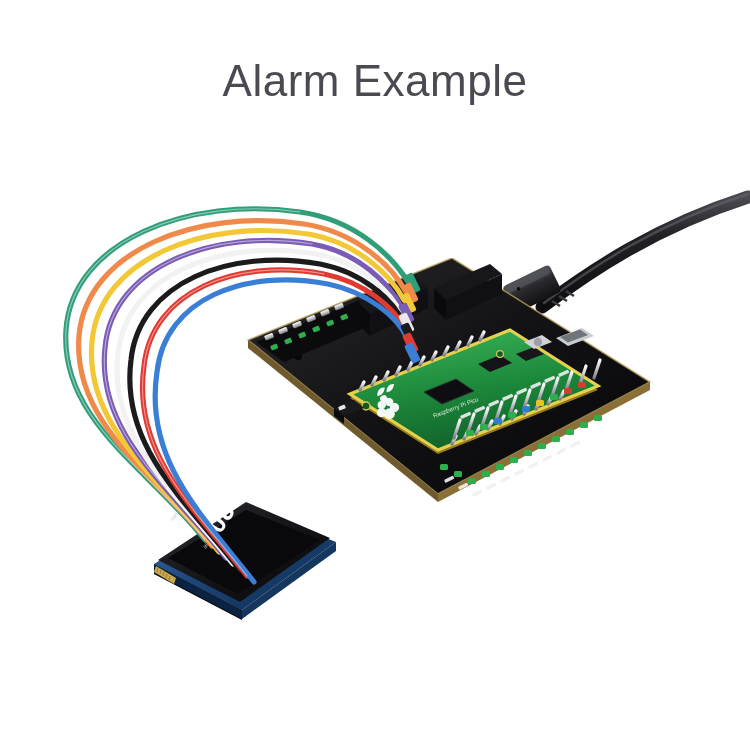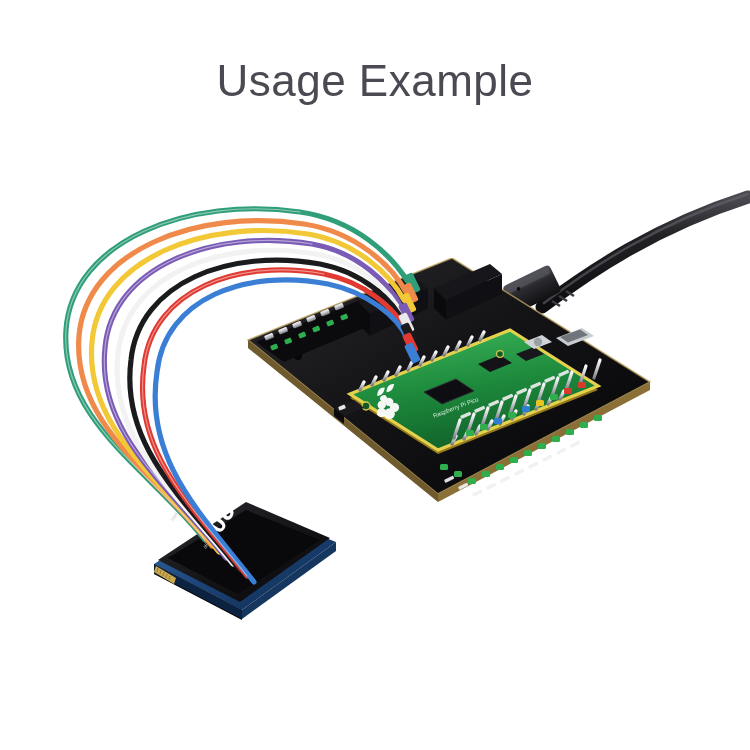--- a/index.html
+++ b/index.html
@@ -58,21 +58,21 @@
     width: 200px;
     height: 175px;
   }
   #wires { left: 0; top: 0; }
 </style>
 </head>
 <body>
 
 <div id="stage" style="background: rgb(255, 255, 255);">
 
-  <div id="title" style="color: rgb(74, 74, 82);">Usage Example</div>
+  <div id="title" style="color: rgb(74, 74, 82);">Alarm Example</div>
 
   <div id="photo">
 
     <svg class="layer" id="usb-cable" width="280" height="180" viewBox="0 0 280 180">
       <defs>
         <linearGradient id="cabGrad" x1="0" y1="0" x2="0" y2="1">
           <stop offset="0%" stop-color="#4a4a50"></stop>
           <stop offset="35%" stop-color="#222226"></stop>
           <stop offset="100%" stop-color="#0d0d10"></stop>
         </linearGradient>

